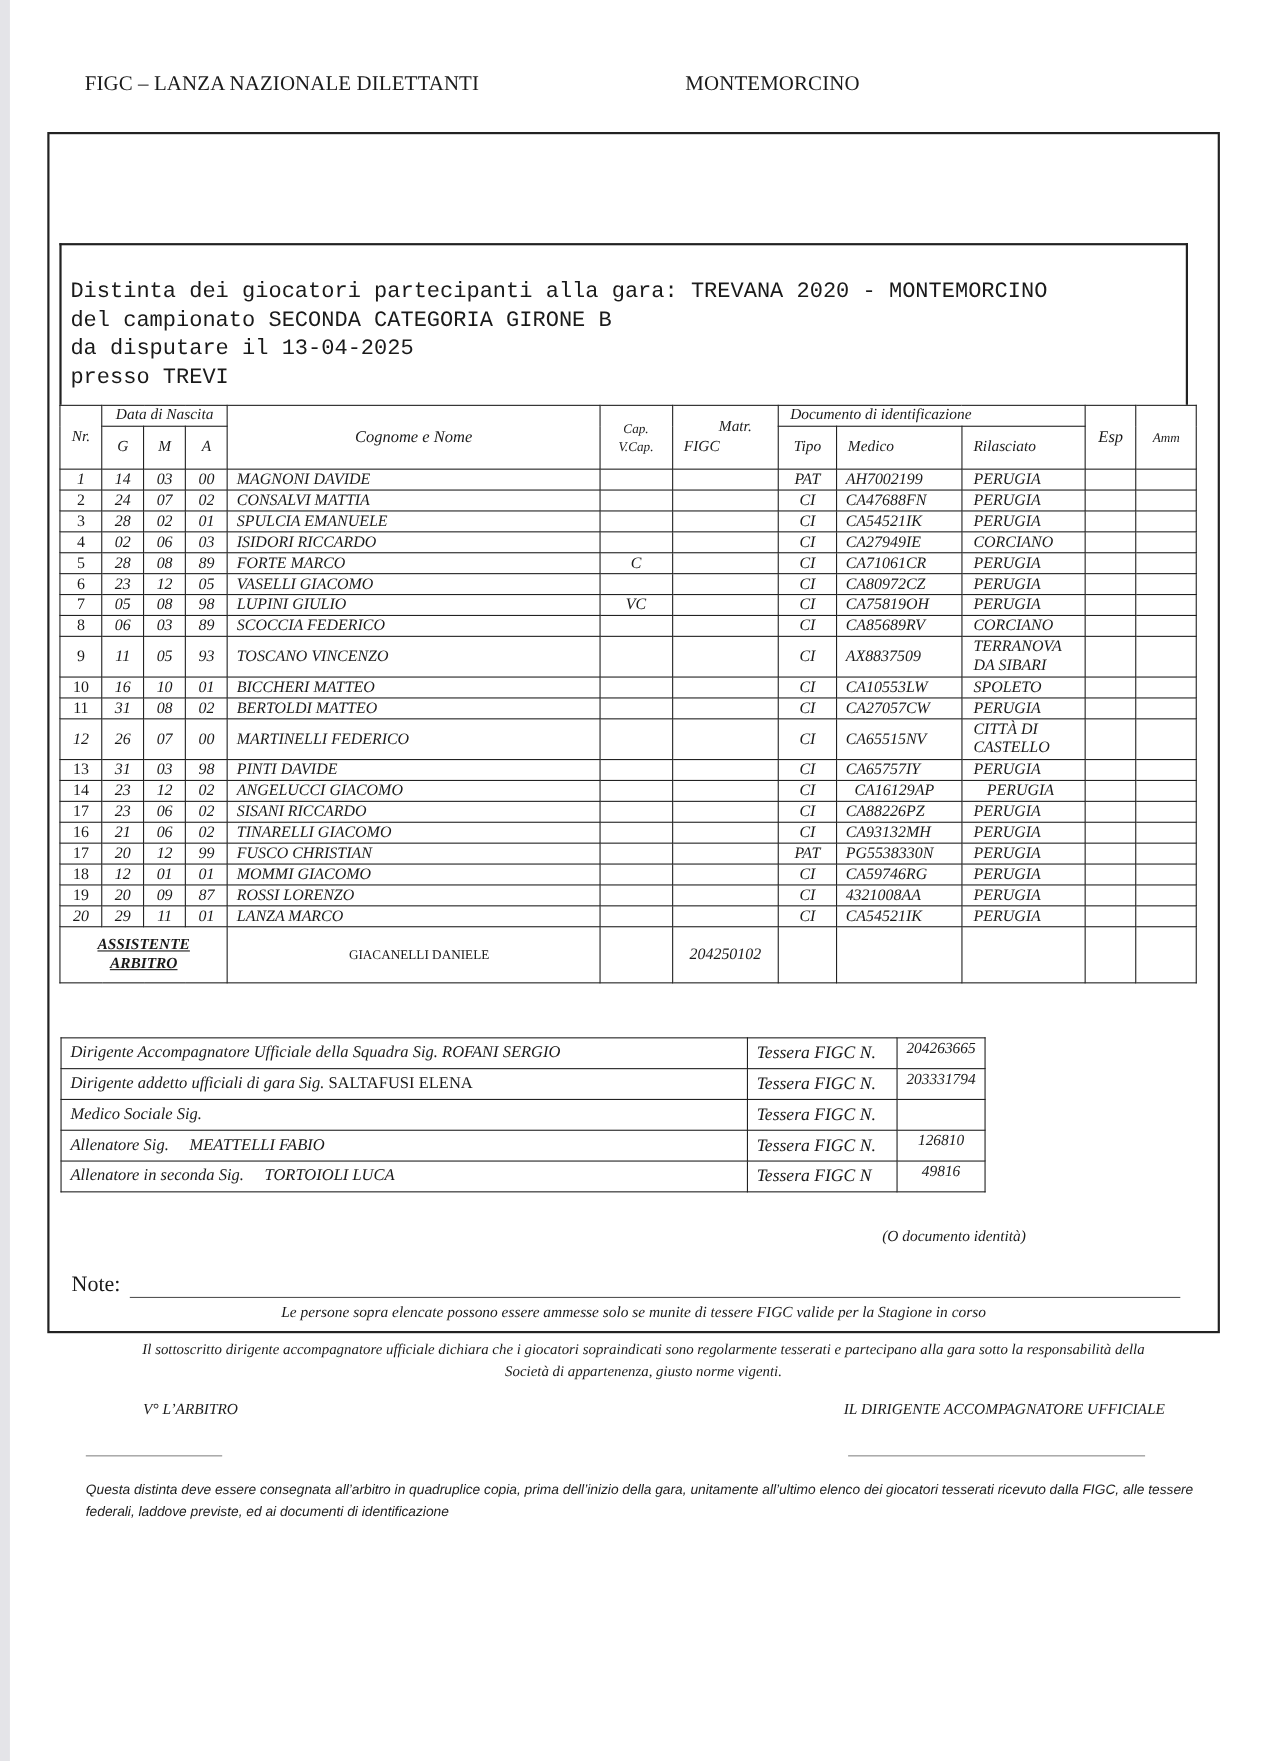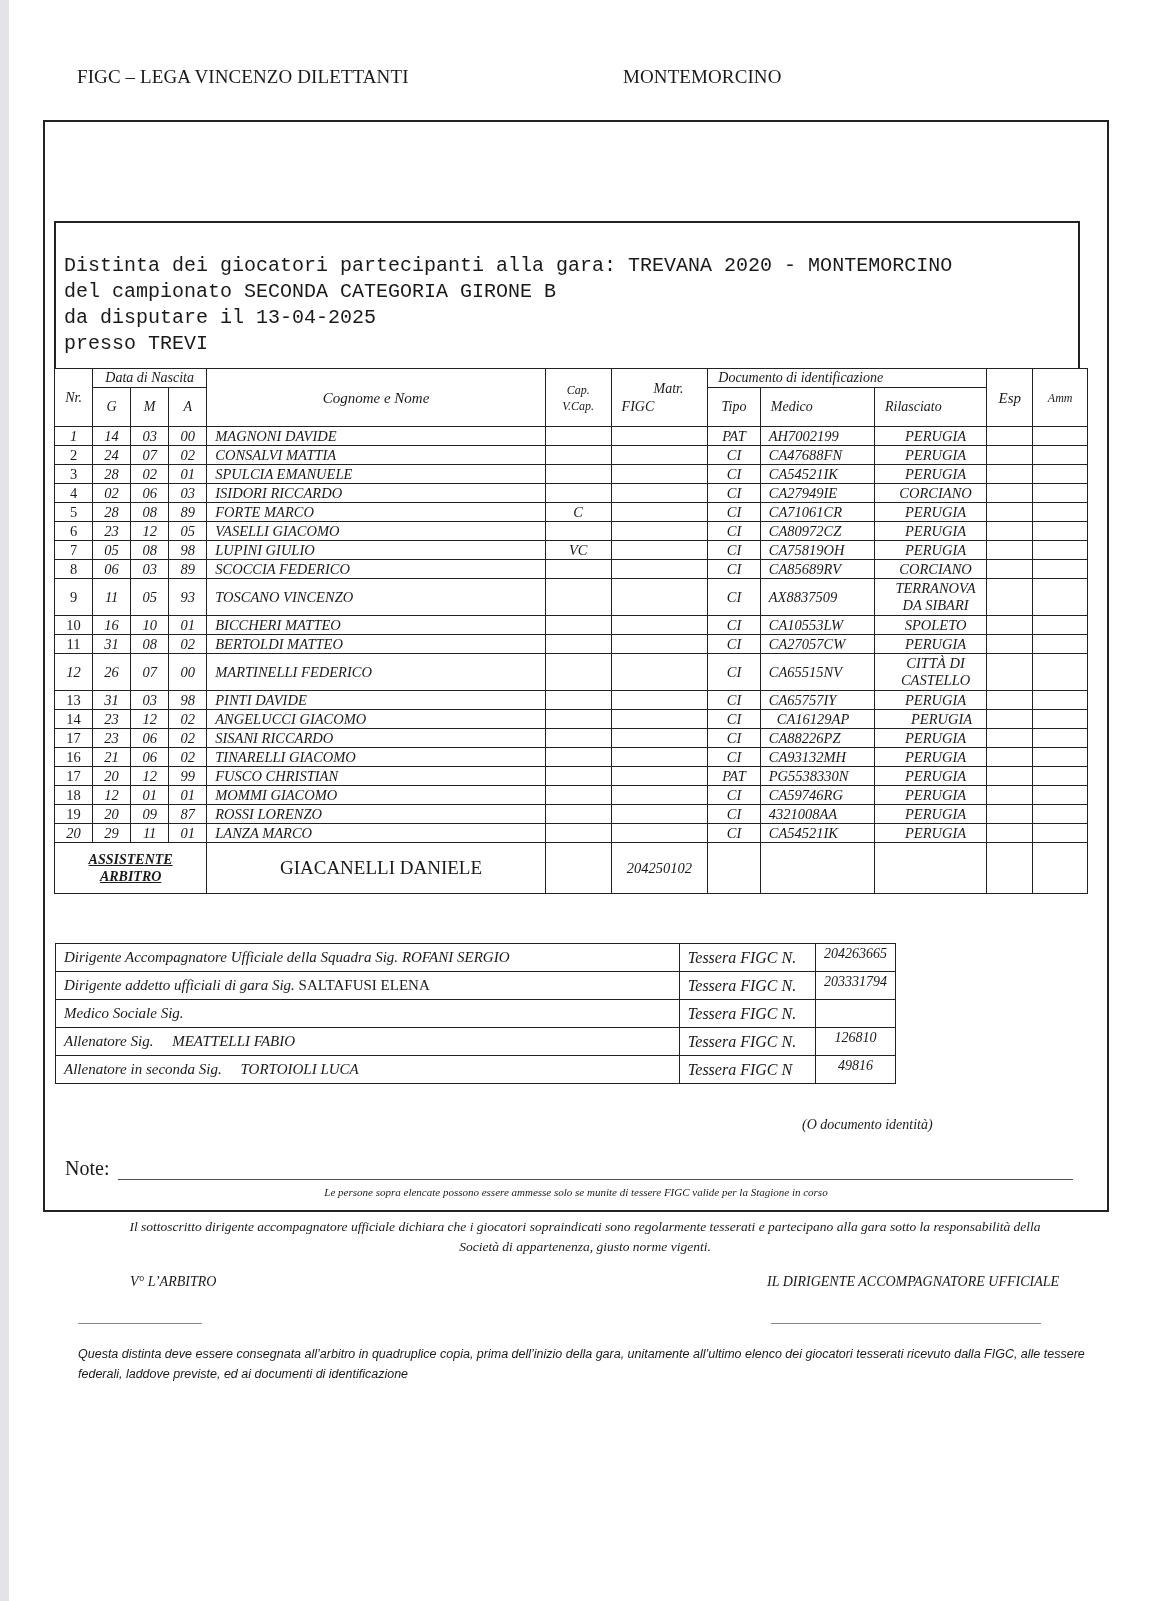--- a/index.html
+++ b/index.html
@@ -13,50 +13,50 @@
   .hdr.team { left:623px; }
   .outer { position:absolute; left:43px; top:120px; width:1066px; height:1092px; border:2px solid #222; box-sizing:border-box; }
   .infobox { position:absolute; left:54px; top:221px; width:1026px; height:147px; border:2px solid #222; box-sizing:border-box; border-bottom:none;font-family:Liberation Mono, monospace; }
   .infobox .lines { position:absolute; left:8px; top:30px; font-size:20px; line-height:26px; }
   table { border-collapse:collapse; }
   .players { position:absolute; left:54px; top:368px; width:1034px; font-style:italic; font-size:14.5px; }
   .players td, .players th { border:1.6px solid #222; padding:0; text-align:center; font-weight:normal; height:18px; line-height:18px; }
   .players th { font-size:14px; }
   .players td.name { text-align:left; padding-left:8px; }
   .players td.num { text-align:left; padding-left:8px; }
-  .players td.ril { text-align:center; padding-left:10px; line-height:17px;margin-top:20px; }
+  .players td.ril { text-align:left; padding-left:10px; line-height:17px;margin-top:20px; }
   .players td.nr { font-style:normal; }
   .players td.nr.it { font-style:italic; }
   .players tr.tall td { height:36px; }
   .players tr.assist td { height:34px; }
   .assist-label { font-weight:bold; text-decoration:underline; font-size:14px; line-height:17px; }
-  .assist-name { font-style:normal; font-size:19px; text-align:right; padding-left:10px !important; }
+  .assist-name { font-style:normal; font-size:12px; text-align:right; padding-left:10px !important; }
   .staff { position:absolute; left:55px; top:943px; width:841px; font-style:italic; font-size:15px; }
   .staff td { border:1.6px solid #222; height:25px; padding:0 8px; }
   .staff td.role { width:720px; }
   .staff td.tess { width:135px; font-size:16px; }
   .staff td.val { text-align:center; font-size:14px; vertical-align:top; padding-top:2px; }
   .staff .pname-up { font-style:normal; }
   .docnote { position:absolute; left:802px; top:1117px; font-style:italic; font-size:14px; }
   .note-label { position:absolute; left:65px; top:1157px; font-size:20px; }
   .note-line { position:absolute; left:118px; top:1179px; width:955px; border-bottom:1px solid #555; }
-  .persons { position:absolute; left:43px; width:1066px; top:1186px; text-align:center; font-style:italic; font-size:11px; }
+  .persons { position:absolute; left:43px; width:1066px; top:1186px; text-align:center; font-style:italic; font-size:14px; }
   .decl { position:absolute; left:110px; width:950px; top:1217px; text-align:center; font-style:italic; font-size:13.5px; line-height:20px; }
   .sig-left { position:absolute; left:130px; top:1274px; font-style:italic; font-size:14px; }
   .sig-right { position:absolute; left:767px; top:1274px; font-style:italic; font-size:14px; }
   .sig-line-l { position:absolute; left:78px; top:1323px; width:124px; border-bottom:1px solid #888; }
   .sig-line-r { position:absolute; left:771px; top:1323px; width:270px; border-bottom:1px solid #888; }
   .footer { position:absolute; left:78px; top:1344px; width:1010px; font-family:"Liberation Sans", sans-serif; font-style:italic; font-size:12.5px; line-height:20px; }
 </style>
 </head>
 <body>
 
 <div class="left-edge"></div>
 
-<div class="hdr org">FIGC – LEGA VINCENZO DILETTANTI</div>
+<div class="hdr org">FIGC – LANZA NAZIONALE DILETTANTI</div>
 <div class="hdr team">MONTEMORCINO</div>
 
 <div class="outer"></div>
 
 <div class="infobox">
   <div class="lines">
     <div>Distinta dei giocatori partecipanti alla gara: TREVANA 2020 - MONTEMORCINO</div>
     <div>del campionato SECONDA CATEGORIA GIRONE B</div>
     <div>da disputare il 13-04-2025</div>
     <div>presso TREVI</div>

